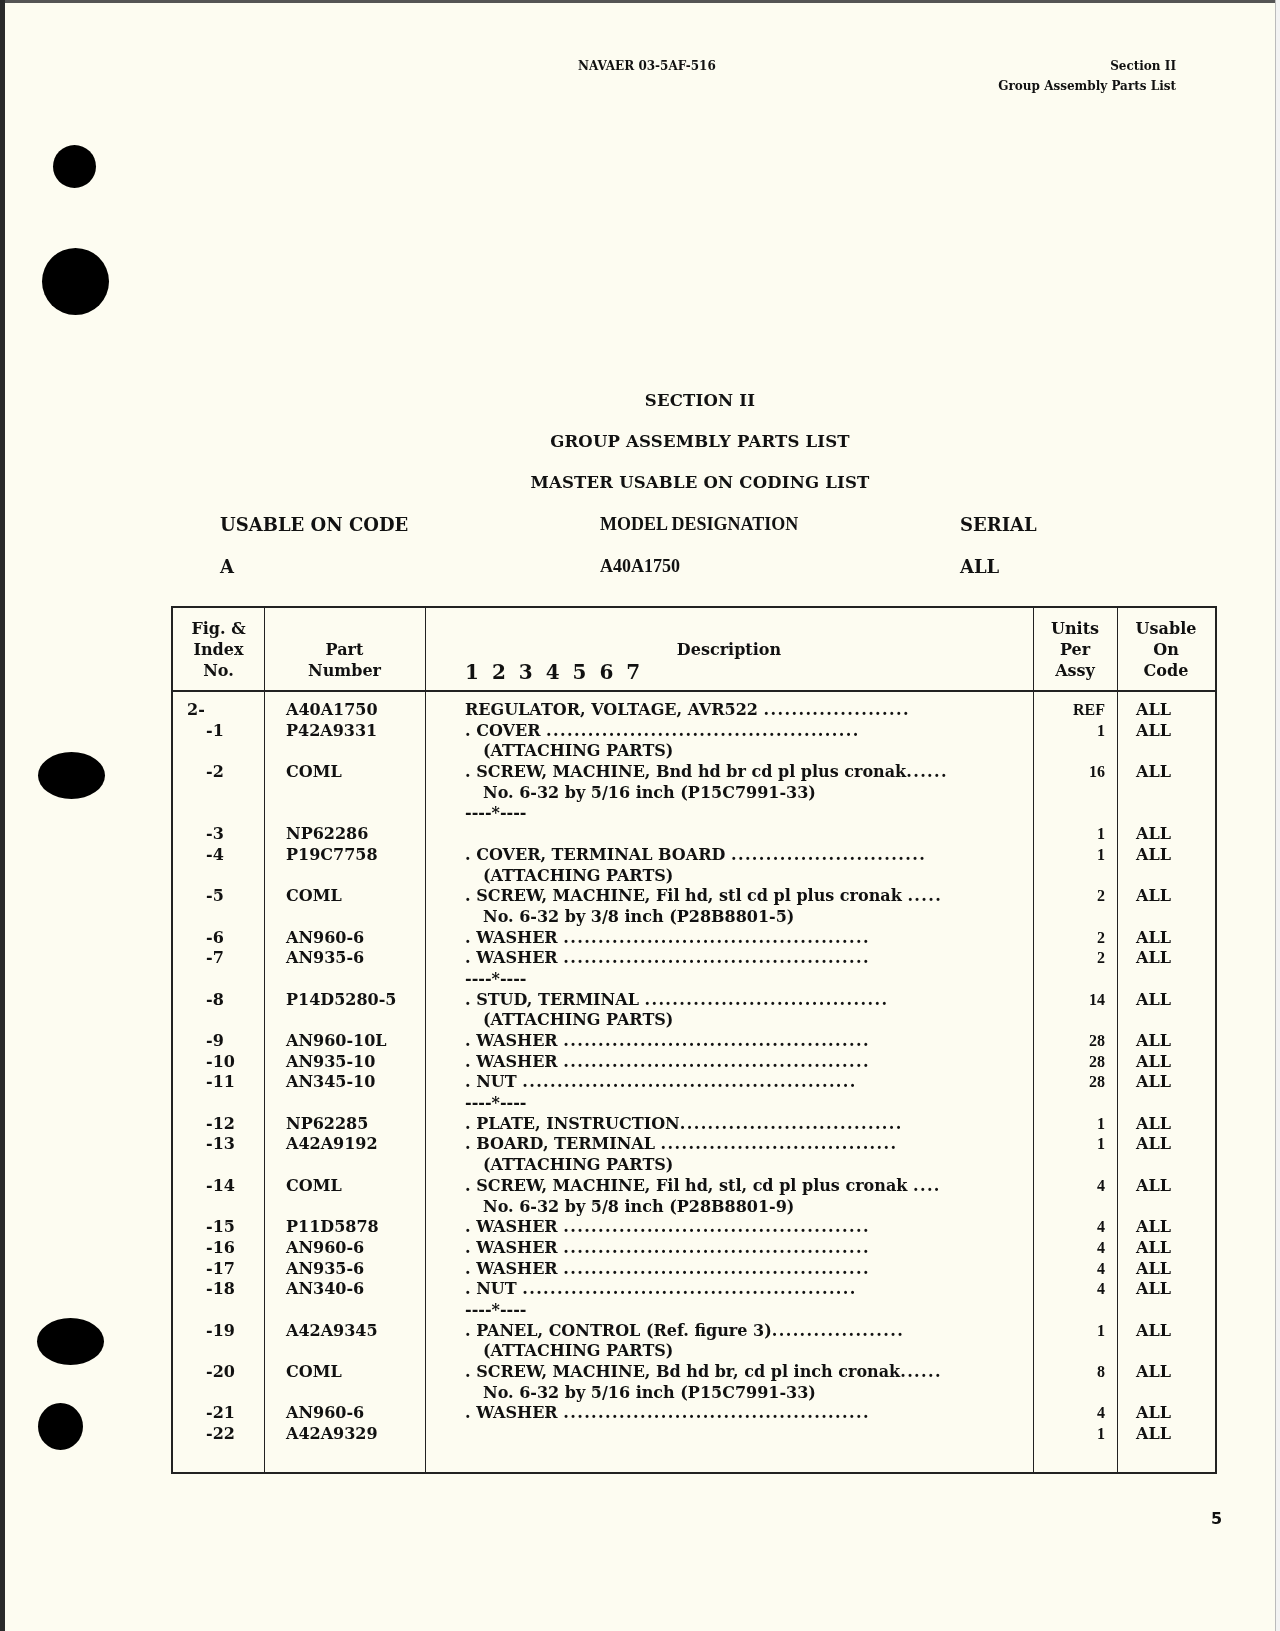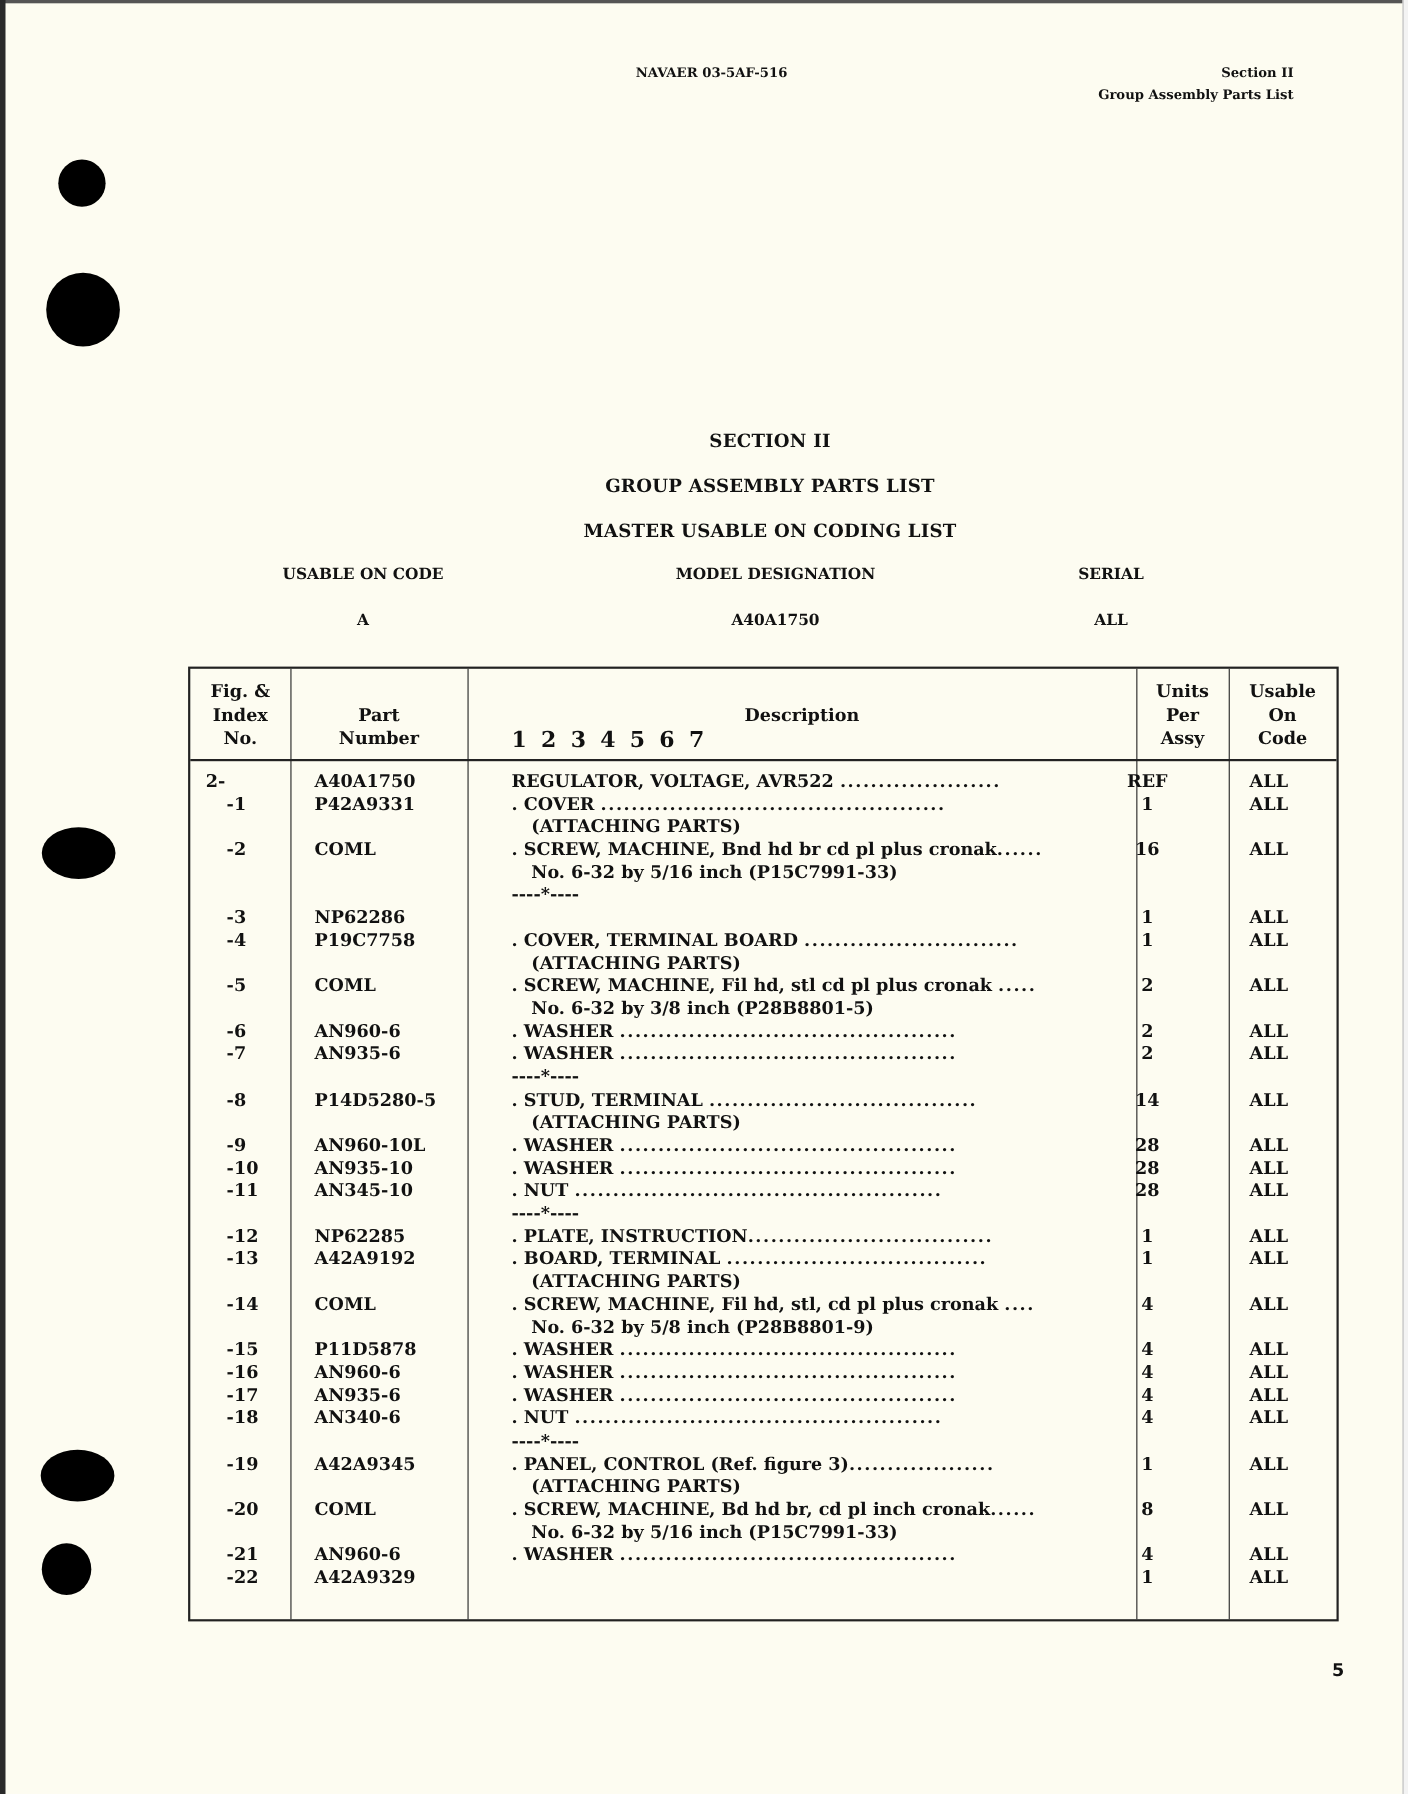--- a/index.html
+++ b/index.html
@@ -16,23 +16,23 @@
 
   .hdr { position: absolute; font-family: "DejaVu Serif", serif; font-size: 12px; font-weight: bold; line-height: 20px; }
   .doc-id { left: 578px; top: 56px; }
   .hdr-right { right: 104px; top: 56px; text-align: right; }
 
   .title { position: absolute; left: 0; width: 1280px; text-align: center; font-size: 16.5px; font-weight: bold; letter-spacing: 0.2px; }
   .title.t1 { top: 391px; left: 60px; }
   .title.t2 { top: 432px; left: 60px; }
   .title.t3 { top: 473px; left: 60px; }
 
-  .code-row { position: absolute; font-size: 14px; font-weight: bold; text-align: center; }
+  .code-row { position: absolute; font-size: 18px; font-weight: bold; text-align: left; }
   .col-a { left: 220px; width: 220px; }
-  .col-b { left: 580px; width: 250px; }
+  .col-b { left: 600px; width: 250px; font-family: Liberation Serif, serif; }
   .col-c { left: 960px; width: 100px; }
   .row1 { top: 514px; }
   .row2 { top: 556px; }
 
   .tbl { position: absolute; left: 171px; top: 606px; width: 1046px; height: 868px;
          border: 2px solid #222; box-sizing: border-box; }
   .vline { position: absolute; top: 0; bottom: 0; width: 0; border-left: 1.5px solid #222; }
   .hline { position: absolute; left: 0; right: 0; top: 82px; height: 0; border-top: 2px solid #222; }
 
   .th { position: absolute; top: 10px; font-size: 16px; font-weight: bold; line-height: 21px; text-align: center; }
@@ -43,21 +43,21 @@
   .th-units { left: 860px; width: 84px; }
   .th-usable { left: 944px; width: 98px; }
 
   .rows { position: absolute; left: 0; top: 92px; width: 1042px; }
   .r { position: relative; height: 20.7px; font-size: 16px; font-weight: bold; line-height: 20.7px; white-space: nowrap; }
   .c-fig { position: absolute; left: 14px; width: 80px; }
   .c-fig.sub { left: 33px; }
   .c-part { position: absolute; left: 113px; }
   .c-desc { position: absolute; left: 292px; width: 535px; overflow: hidden; }
   .c-desc.ind { left: 310px; }
-  .c-units { position: absolute; left: 828px; width: 84px; text-align: center; }
+  .c-units { position: absolute; left: 848px; width: 84px; text-align: right; font-family: Liberation Serif, serif; }
   .c-usable { position: absolute; left: 963px; }
   .dots { letter-spacing: 1.4px; }
 
   .page-num { position: absolute; left: 1211px; top: 1509px; font-family: "DejaVu Sans", sans-serif; font-size: 16px; font-weight: bold; }
 </style>
 </head>
 <body>
 
 <div class="page-edge-top"></div>
 <div class="page-edge-left"></div>

